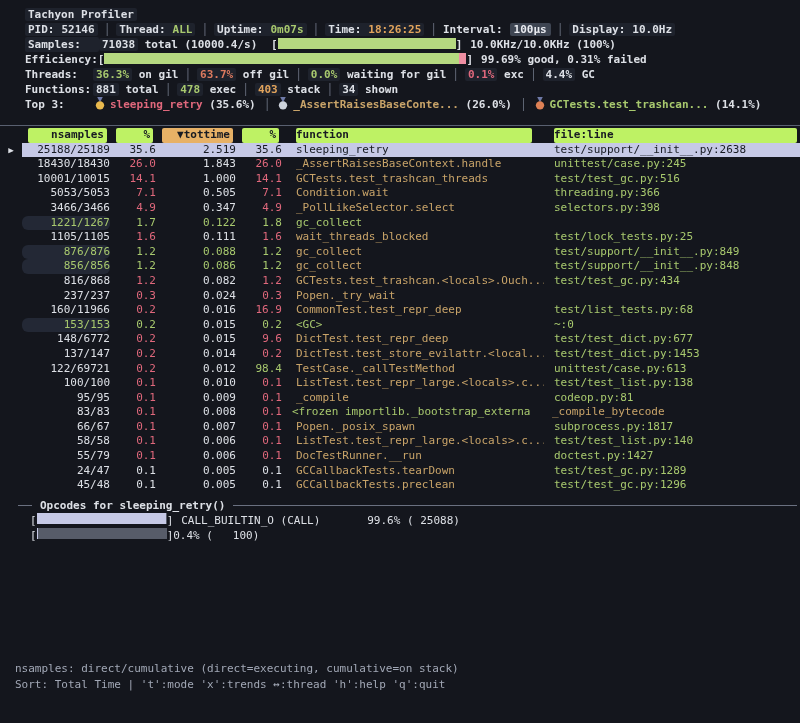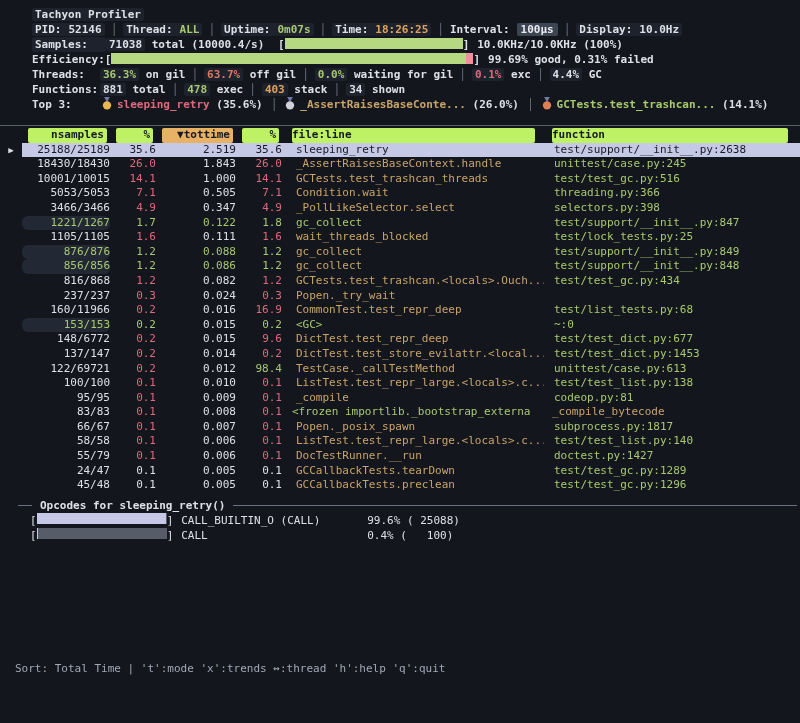--- a/index.html
+++ b/index.html
@@ -1,18 +1,18 @@
 <!DOCTYPE html>
 <html><head>
 <meta charset="utf-8">
 <style>
   html,body{margin:0;padding:0;background:#14161d;}
   body{width:800px;height:723px;overflow:hidden;position:relative;
        font-family:"DejaVu Sans Mono",monospace;font-size:11px;line-height:15px;color:#dde0e6;}
-  .line{height:15px;white-space:nowrap;padding-left:32px;}
+  .line{height:15px;white-space:nowrap;padding-left:25px;}
   .hdr{font-weight:700;}
   .c-w{color:#dde0e6}.c-r{color:#e0687c}.c-g{color:#a8c96e}.c-y{color:#c9a469}
   .c-o{color:#e2a45c}.c-o2{color:#dd7a5f}
   .sep{color:#6a7080;margin:0 6px;}
   .lbl{margin-right:7px;}
   .chipbg{background:#1e222c;border-radius:2px;padding:0 3px;}
   .chip-strong{background:#3e4552;color:#e8eaf0;border-radius:2px;padding:0 4px;}
   .row-label{display:inline-block;width:68px;}
   .bar{display:inline-block;height:11px;vertical-align:-1px;overflow:hidden;}
   .samples-text{display:inline-block;width:172px;}
@@ -101,31 +101,31 @@
   </div>
 
   <div class="hsep"></div>
 
   <div class="thead">
     <span class="gutter"></span>
     <span class="cell col-ns"><span class="hchip">nsamples</span></span>
     <span class="cell col-p1"><span class="hchip">%</span></span>
     <span class="cell col-tt"><span class="hchip sort">▼tottime</span></span>
     <span class="cell col-p2"><span class="hchip">%</span></span>
+    <span class="cell col-fn"><span class="hchip">function</span></span>
     <span class="cell col-fl"><span class="hchip">file:line</span></span>
-    <span class="cell col-fn"><span class="hchip">function</span></span>
   </div>
 
   <div id="rows">
       <div class="trow selected"><span class="gutter">▶</span><span class="cell col-ns c-w">25188/25189</span><span class="cell col-p1 c-w">35.6</span><span class="cell col-tt c-w">2.519</span><span class="cell col-p2 c-w">35.6</span><span class="cell col-fn c-w">sleeping_retry</span><span class="cell col-fl c-w">test/support/__init__.py:2638</span></div>
       <div class="trow"><span class="gutter"></span><span class="cell col-ns c-w">18430/18430</span><span class="cell col-p1 c-r">26.0</span><span class="cell col-tt c-w">1.843</span><span class="cell col-p2 c-r">26.0</span><span class="cell col-fn c-y">_AssertRaisesBaseContext.handle</span><span class="cell col-fl c-g">unittest/case.py:245</span></div>
       <div class="trow"><span class="gutter"></span><span class="cell col-ns c-w">10001/10015</span><span class="cell col-p1 c-r">14.1</span><span class="cell col-tt c-w">1.000</span><span class="cell col-p2 c-r">14.1</span><span class="cell col-fn c-y">GCTests.test_trashcan_threads</span><span class="cell col-fl c-g">test/test_gc.py:516</span></div>
       <div class="trow"><span class="gutter"></span><span class="cell col-ns c-w">5053/5053</span><span class="cell col-p1 c-r">7.1</span><span class="cell col-tt c-w">0.505</span><span class="cell col-p2 c-r">7.1</span><span class="cell col-fn c-y">Condition.wait</span><span class="cell col-fl c-g">threading.py:366</span></div>
       <div class="trow"><span class="gutter"></span><span class="cell col-ns c-w">3466/3466</span><span class="cell col-p1 c-r">4.9</span><span class="cell col-tt c-w">0.347</span><span class="cell col-p2 c-r">4.9</span><span class="cell col-fn c-y">_PollLikeSelector.select</span><span class="cell col-fl c-g">selectors.py:398</span></div>
-      <div class="trow"><span class="gutter"></span><span class="cell col-ns c-g hl">1221/1267</span><span class="cell col-p1 c-g">1.7</span><span class="cell col-tt c-g">0.122</span><span class="cell col-p2 c-g">1.8</span><span class="cell col-fn c-g">gc_collect</span><span class="cell col-fl c-g">test/support/__init__.py:847</span></div>
+      <div class="trow"><span class="gutter"></span><span class="cell col-ns c-g hl">1221/1267</span><span class="cell col-p1 c-g">1.7</span><span class="cell col-tt c-g">0.122</span><span class="cell col-p2 c-g">1.8</span><span class="cell col-fn c-g">gc_collect</span></div>
       <div class="trow"><span class="gutter"></span><span class="cell col-ns c-w">1105/1105</span><span class="cell col-p1 c-r">1.6</span><span class="cell col-tt c-w">0.111</span><span class="cell col-p2 c-r">1.6</span><span class="cell col-fn c-y">wait_threads_blocked</span><span class="cell col-fl c-g">test/lock_tests.py:25</span></div>
       <div class="trow"><span class="gutter"></span><span class="cell col-ns c-g hl">876/876</span><span class="cell col-p1 c-g">1.2</span><span class="cell col-tt c-g">0.088</span><span class="cell col-p2 c-g">1.2</span><span class="cell col-fn c-y">gc_collect</span><span class="cell col-fl c-g">test/support/__init__.py:849</span></div>
       <div class="trow"><span class="gutter"></span><span class="cell col-ns c-g hl">856/856</span><span class="cell col-p1 c-g">1.2</span><span class="cell col-tt c-g">0.086</span><span class="cell col-p2 c-g">1.2</span><span class="cell col-fn c-y">gc_collect</span><span class="cell col-fl c-g">test/support/__init__.py:848</span></div>
       <div class="trow"><span class="gutter"></span><span class="cell col-ns c-w">816/868</span><span class="cell col-p1 c-r">1.2</span><span class="cell col-tt c-w">0.082</span><span class="cell col-p2 c-r">1.2</span><span class="cell col-fn c-y">GCTests.test_trashcan.&lt;locals&gt;.Ouch...</span><span class="cell col-fl c-g">test/test_gc.py:434</span></div>
       <div class="trow"><span class="gutter"></span><span class="cell col-ns c-w">237/237</span><span class="cell col-p1 c-r">0.3</span><span class="cell col-tt c-w">0.024</span><span class="cell col-p2 c-r">0.3</span><span class="cell col-fn c-y">Popen._try_wait</span></div>
       <div class="trow"><span class="gutter"></span><span class="cell col-ns c-w">160/11966</span><span class="cell col-p1 c-r">0.2</span><span class="cell col-tt c-w">0.016</span><span class="cell col-p2 c-r">16.9</span><span class="cell col-fn c-y">CommonTest.test_repr_deep</span><span class="cell col-fl c-g">test/list_tests.py:68</span></div>
       <div class="trow"><span class="gutter"></span><span class="cell col-ns c-g hl">153/153</span><span class="cell col-p1 c-g">0.2</span><span class="cell col-tt c-w">0.015</span><span class="cell col-p2 c-g">0.2</span><span class="cell col-fn c-g">&lt;GC&gt;</span><span class="cell col-fl c-g">~:0</span></div>
       <div class="trow"><span class="gutter"></span><span class="cell col-ns c-w">148/6772</span><span class="cell col-p1 c-r">0.2</span><span class="cell col-tt c-w">0.015</span><span class="cell col-p2 c-r">9.6</span><span class="cell col-fn c-y">DictTest.test_repr_deep</span><span class="cell col-fl c-g">test/test_dict.py:677</span></div>
       <div class="trow"><span class="gutter"></span><span class="cell col-ns c-w">137/147</span><span class="cell col-p1 c-r">0.2</span><span class="cell col-tt c-w">0.014</span><span class="cell col-p2 c-r">0.2</span><span class="cell col-fn c-y">DictTest.test_store_evilattr.&lt;local...</span><span class="cell col-fl c-g">test/test_dict.py:1453</span></div>
       <div class="trow"><span class="gutter"></span><span class="cell col-ns c-w">122/69721</span><span class="cell col-p1 c-r">0.2</span><span class="cell col-tt c-w">0.012</span><span class="cell col-p2 c-g">98.4</span><span class="cell col-fn c-y">TestCase._callTestMethod</span><span class="cell col-fl c-g">unittest/case.py:613</span></div>
@@ -137,20 +137,21 @@
       <div class="trow"><span class="gutter"></span><span class="cell col-ns c-w">55/79</span><span class="cell col-p1 c-r">0.1</span><span class="cell col-tt c-w">0.006</span><span class="cell col-p2 c-r">0.1</span><span class="cell col-fn c-y">DocTestRunner.__run</span><span class="cell col-fl c-g">doctest.py:1427</span></div>
       <div class="trow"><span class="gutter"></span><span class="cell col-ns c-w">24/47</span><span class="cell col-p1 c-w">0.1</span><span class="cell col-tt c-w">0.005</span><span class="cell col-p2 c-w">0.1</span><span class="cell col-fn c-y">GCCallbackTests.tearDown</span><span class="cell col-fl c-g">test/test_gc.py:1289</span></div>
       <div class="trow"><span class="gutter"></span><span class="cell col-ns c-w">45/48</span><span class="cell col-p1 c-w">0.1</span><span class="cell col-tt c-w">0.005</span><span class="cell col-p2 c-w">0.1</span><span class="cell col-fn c-y">GCCallbackTests.preclean</span><span class="cell col-fl c-g">test/test_gc.py:1296</span></div>
     </div>
 
   <div class="op-title">
       <span class="op-title-text">Opcodes for sleeping_retry()</span>
     </div>
   <div id="op-rows">
       <div class="op-row"><span class="lb">[</span><span class="bar op-bar"><span class="op-fill" style="width: 99.6%;"></span></span><span class="rb">]</span><span class="op-label c-w">CALL_BUILTIN_O (CALL)</span><span class="op-pct c-w">99.6% ( 25088)</span></div>
-      <div class="op-row"><span class="lb">[</span><span class="bar op-bar"><span class="op-fill" style="width: 0.4%;"></span></span><span class="rb">]</span><span class="op-label c-w">CALL</span><span class="op-pct c-w">0.4% (   100)</span></div>
+      <div class="op-row"><span class="lb">[</span><span class="bar op-bar"><span class="op-fill" style="width: 0.4%;"></span></span><span class="rb">]</span><span class="op-pct c-w">0.4% (   100)</span></div>
     </div>
 
   <div class="footer">
+    <div class="line">nsamples: direct/cumulative (direct=executing, cumulative=on stack)</div>
     <div class="line">Sort: Total Time | 't':mode 'x':trends ↔:thread 'h':help 'q':quit</div>
   </div>
 
 </div>
 
 </body></html>

